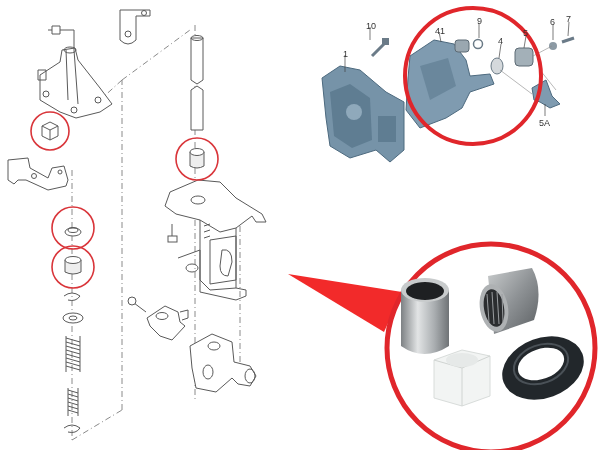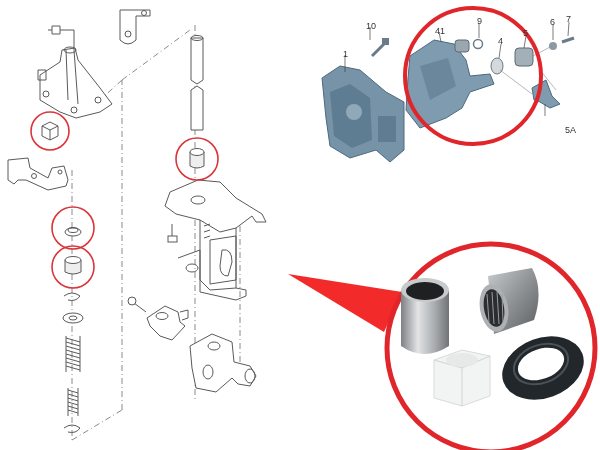--- a/index.html
+++ b/index.html
@@ -216,14 +216,14 @@
   </svg>
 
   <span class="label" style="left:366px;top:22px;">10</span>
   <span class="label" style="left:343px;top:50px;">1</span>
   <span class="label" style="left:435px;top:27px;">41</span>
   <span class="label" style="left:477px;top:17px;">9</span>
   <span class="label" style="left:498px;top:37px;">4</span>
   <span class="label" style="left:523px;top:29px;">5</span>
   <span class="label" style="left:550px;top:18px;">6</span>
   <span class="label" style="left:566px;top:15px;">7</span>
-  <span class="label" style="left:539px;top:126px;margin-left:26px;">5A</span>
+  <span class="label" style="left:539px;top:119px;">5A</span>
 </div>
 
 </body></html>

